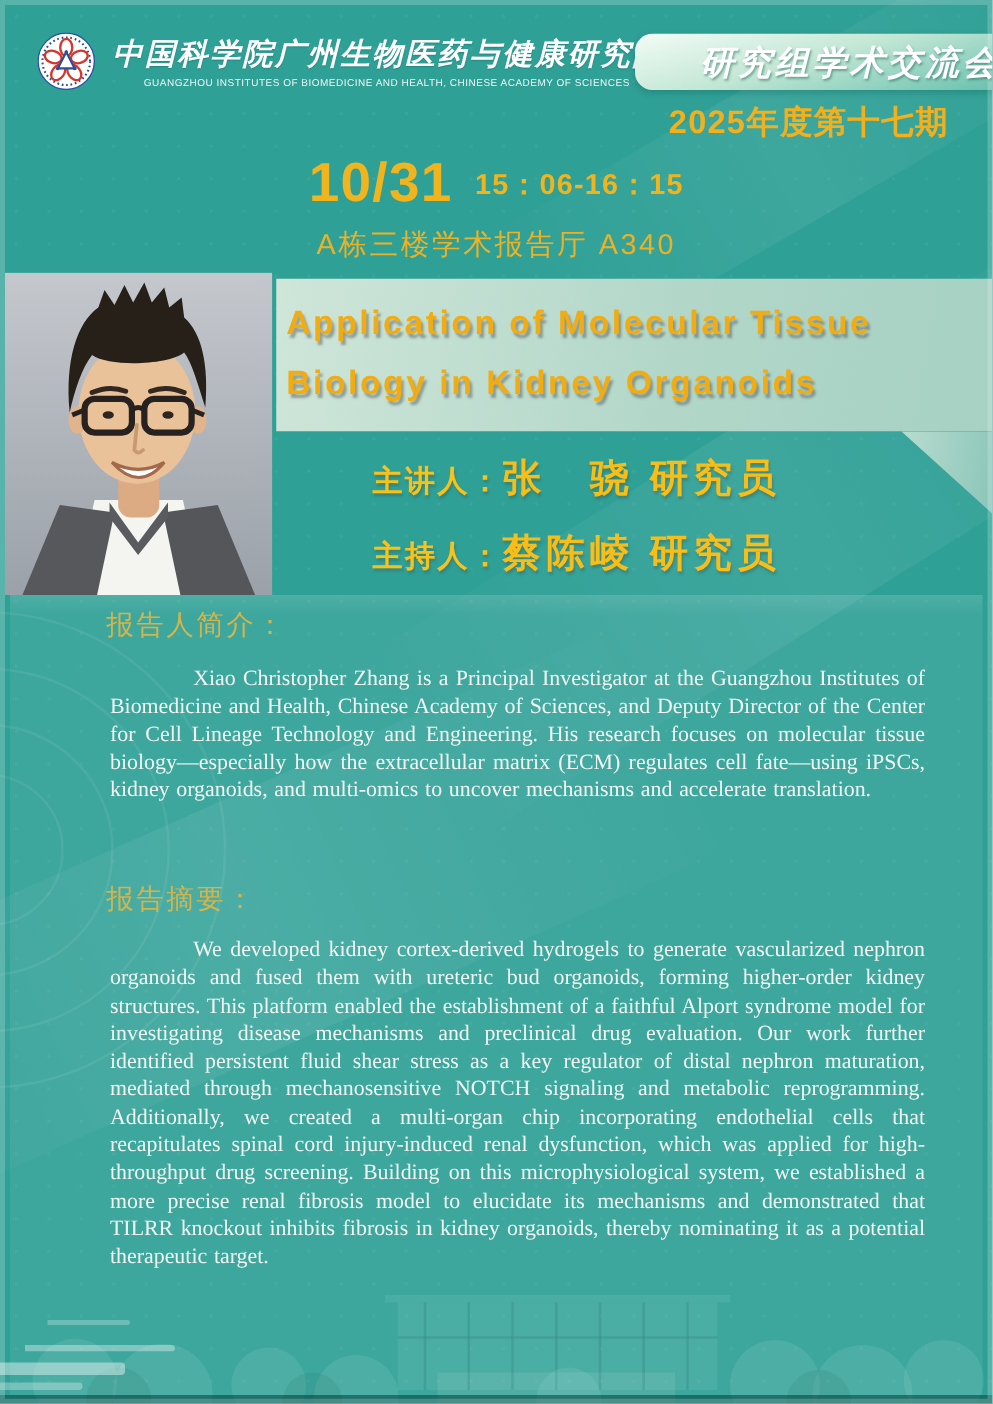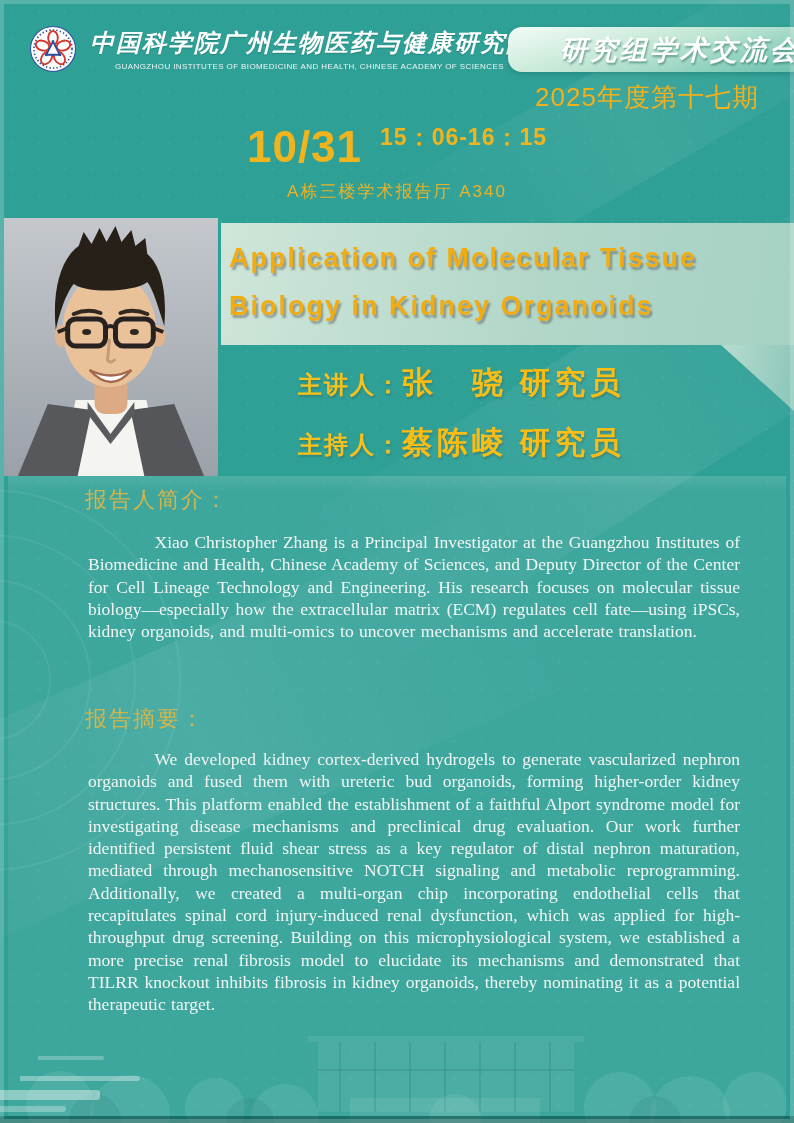--- a/index.html
+++ b/index.html
@@ -25,27 +25,27 @@
   .org-names{display:flex;flex-direction:column;}
   .org-cn{color:#ffffff;font-size:24px;letter-spacing:2px;font-family:"Liberation Serif", serif;font-style:italic;font-weight:700;text-shadow:0 1px 1px rgba(0,60,55,0.25);white-space:nowrap;}
   .org-en{color:rgba(255,255,255,0.92);font-size:8px;letter-spacing:0.4px;margin-top:3px;white-space:nowrap;margin-left:25px;}
   .banner{
     position:absolute;left:508px;top:27px;width:278px;height:45px;border-radius:14px;
     background:linear-gradient(165deg,#f3fcf6 0%,#c3e7d5 45%,#62bdab 100%);
     box-shadow:0 2px 5px rgba(0,70,60,0.25);
     display:flex;align-items:center;justify-content:center;z-index:5;padding-left:33px;
   }
   .banner-text{color:#ffffff;font-size:27px;font-weight:700;font-style:italic;letter-spacing:3px;text-shadow:1px 2px 2px rgba(40,110,95,0.55);white-space:nowrap;}
-  .issue{position:absolute;left:508px;top:80px;width:278px;text-align:center;color:#f2b01c;font-size:26px;font-weight:400;letter-spacing:1px;z-index:5;white-space:nowrap;}
+  .issue{position:absolute;left:508px;top:80px;width:278px;text-align:center;color:#f2b01c;font-size:26px;font-weight:700;letter-spacing:1px;z-index:5;white-space:nowrap;}
   
   .session{position:absolute;left:0;top:122px;width:794px;text-align:center;z-index:5;}
-  .session-line1{display:flex;align-items:flex-start;justify-content:center;gap:18px;}
+  .session-line1{display:flex;align-items:center;justify-content:center;gap:18px;}
   .session-date{color:#f0b41f;font-size:44px;font-weight:700;letter-spacing:1px;}
   .session-time{color:#f0b41f;font-size:23px;font-weight:600;letter-spacing:1px;}
-  .session-venue{margin-top:8px;color:#edb124;font-size:17px;letter-spacing:2px;}
+  .session-venue{margin-top:8px;color:#edb124;font-size:23px;letter-spacing:2px;}
   
   .photo{position:absolute;left:4px;top:218px;width:214px;height:258px;z-index:6;overflow:hidden;}
   .photo svg{display:block;width:100%;height:100%;}
   
   .band{
     position:absolute;left:221px;top:223px;width:573px;height:122px;z-index:4;
     background:linear-gradient(100deg,#cfe6d9 0%,#b2d7c9 55%,#a6d1c3 100%);
     padding:0;
   }
   .band-tail{position:absolute;left:721px;top:345px;width:73px;height:66px;z-index:3;

